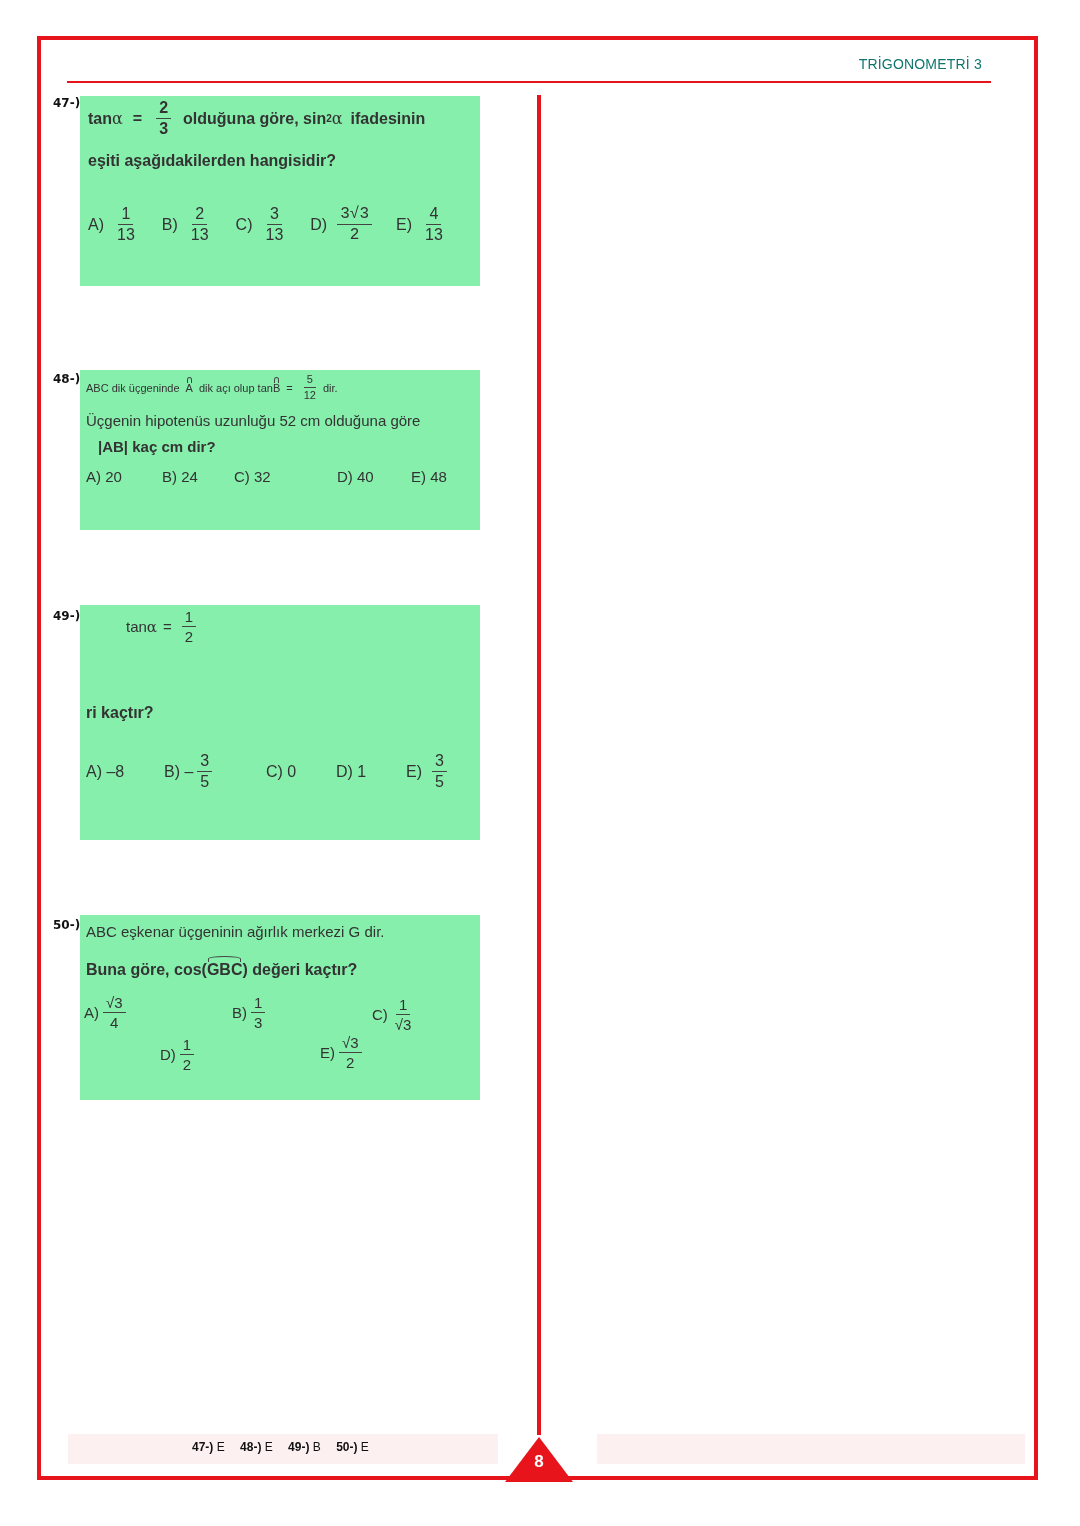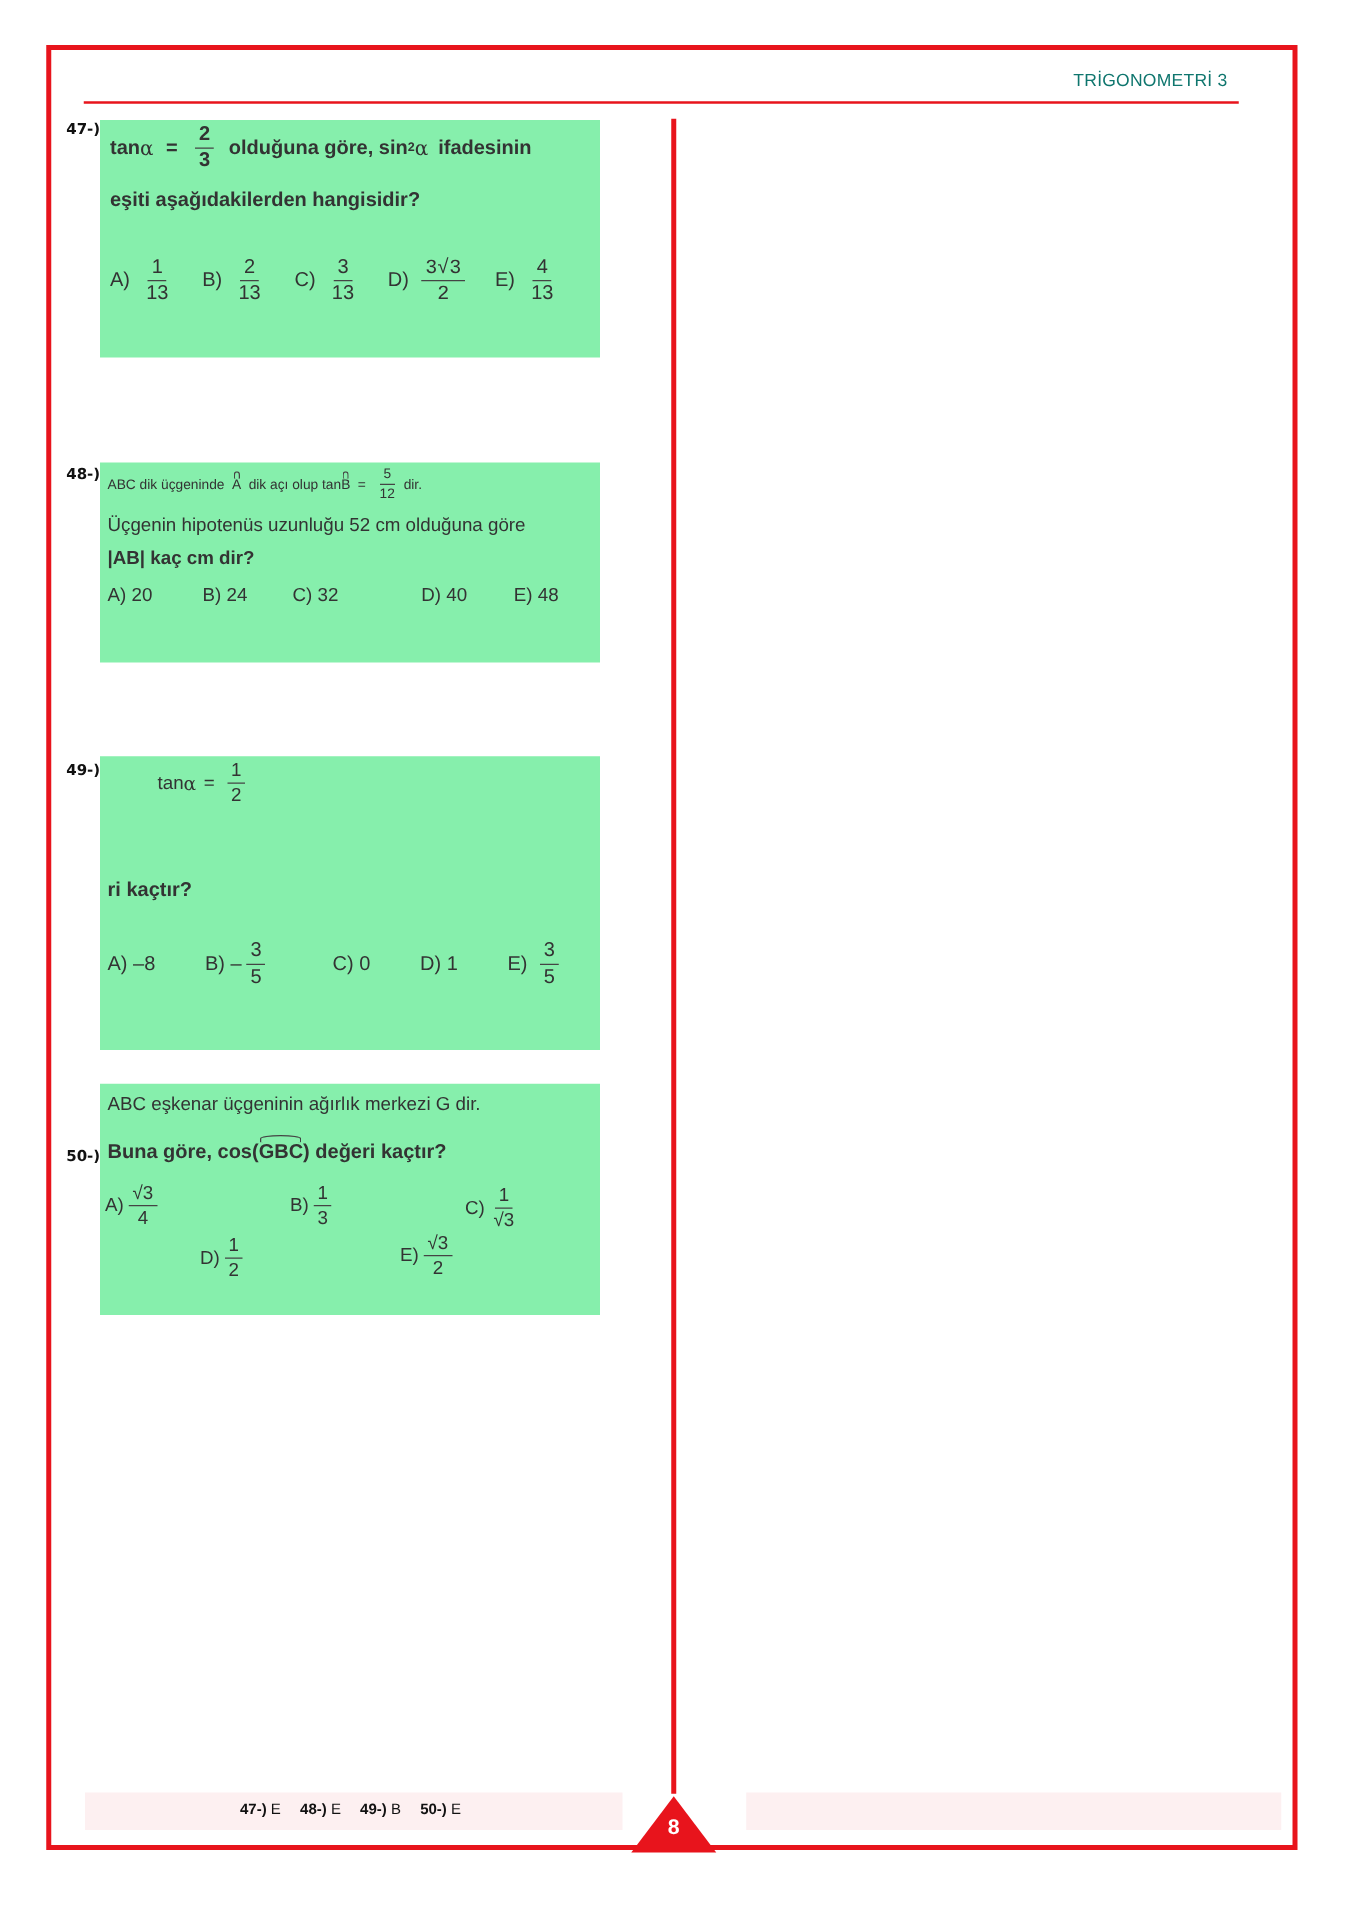--- a/index.html
+++ b/index.html
@@ -105,21 +105,21 @@
     <span>dik açı olup  tan</span>
     <span class="hat">B</span>
     <span style="margin:0 4px 0 6px;">=</span>
     <span class="frac">
         <span class="num">5</span>
         <span class="den">12</span>
       </span>
     <span>dir.</span>
   </div>
   <div style="position:absolute; left:6px; top:42px; font-size:15px;">Üçgenin hipotenüs uzunluğu 52 cm olduğuna göre</div>
-  <div style="position:absolute; left:6px; top:68px; font-size:15px; font-weight:bold;">|AB| kaç cm dir?</div>
+  <div style="position:absolute; left:18px; top:68px; font-size:15px; font-weight:bold;">|AB| kaç cm dir?</div>
   <div style="position:absolute; left:6px; top:98px; font-size:15px; white-space:nowrap;">
     <span style="display:inline-block; width:76px;">A) 20</span><span style="display:inline-block; width:72px;">B) 24</span><span style="display:inline-block; width:75px;">C) 32</span><span style="display:inline-block; width:74px;margin-left:28px;">D) 40</span><span>E) 48</span>
   </div>
 </div>
 
 <div class="qnum" style="top:609px;">49-)</div>
 <div class="qblock" style="top:605px; height:235px;">
   <div style="position:absolute; left:46px; top:4px; font-size:15px; display:flex; align-items:center;">
     <span>tan</span>
       <span class="alpha">α</span>
@@ -145,21 +145,21 @@
         <span>E)</span>
         <span class="frac" style="margin-left:10px;">
           <span class="num">3</span>
           <span class="den">5</span>
         </span>
       </span>
   </div>
 </div>
 
 <div class="qnum" style="top:918px;">50-)</div>
-<div class="qblock" style="top:867px; height:185px;text-decoration:underline;">
+<div class="qblock" style="top:915px; height:185px;text-decoration:underline;">
   <div style="position:absolute; left:6px; top:8px; font-size:15px;">ABC eşkenar üçgeninin ağırlık merkezi G dir.</div>
   <div style="position:absolute; left:6px; top:46px; font-size:16px; font-weight:bold; white-space:nowrap;">
     <span>Buna göre,  cos(</span><span class="hat">GBC</span><span>)  değeri kaçtır?</span>
   </div>
   <div style="position:absolute; left:4px; top:80px; font-size:15px;" class="opt">
       <span>A)</span>
       <span class="frac">
         <span class="num">√3</span>
         <span class="den">4</span>
       </span>

